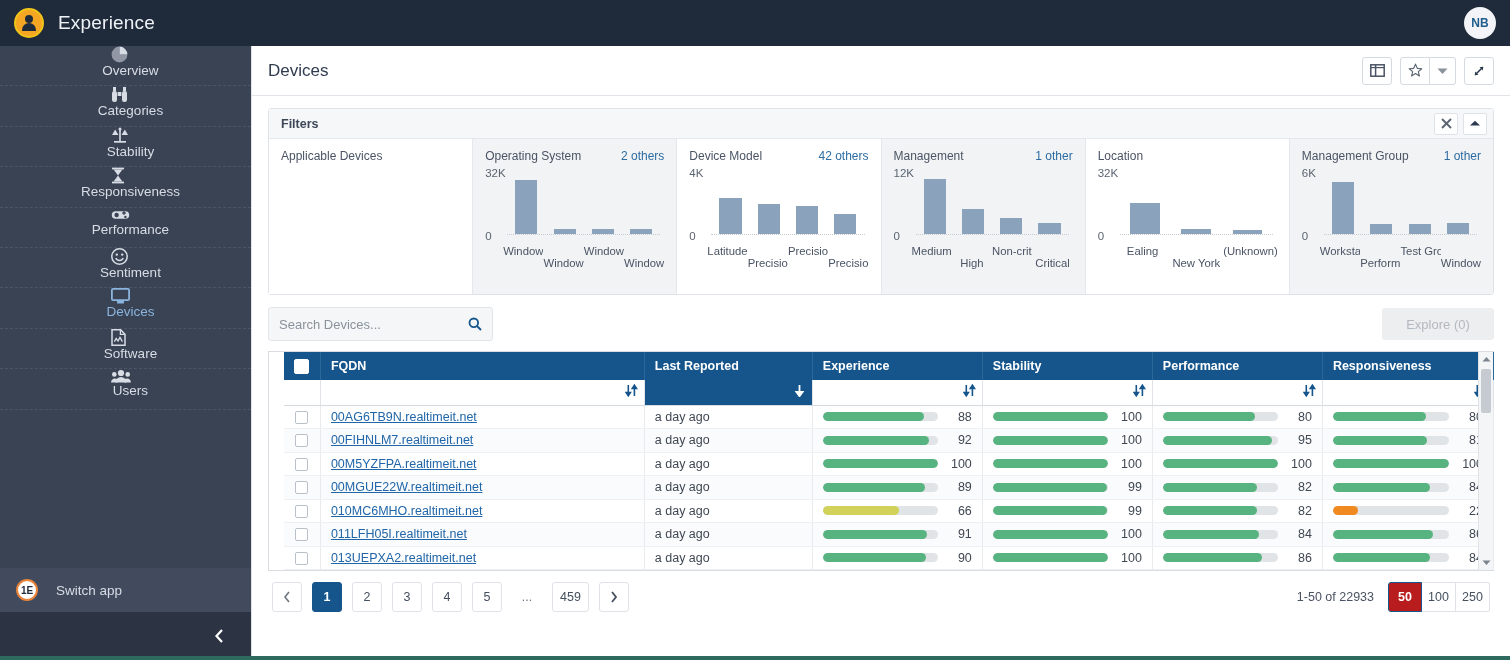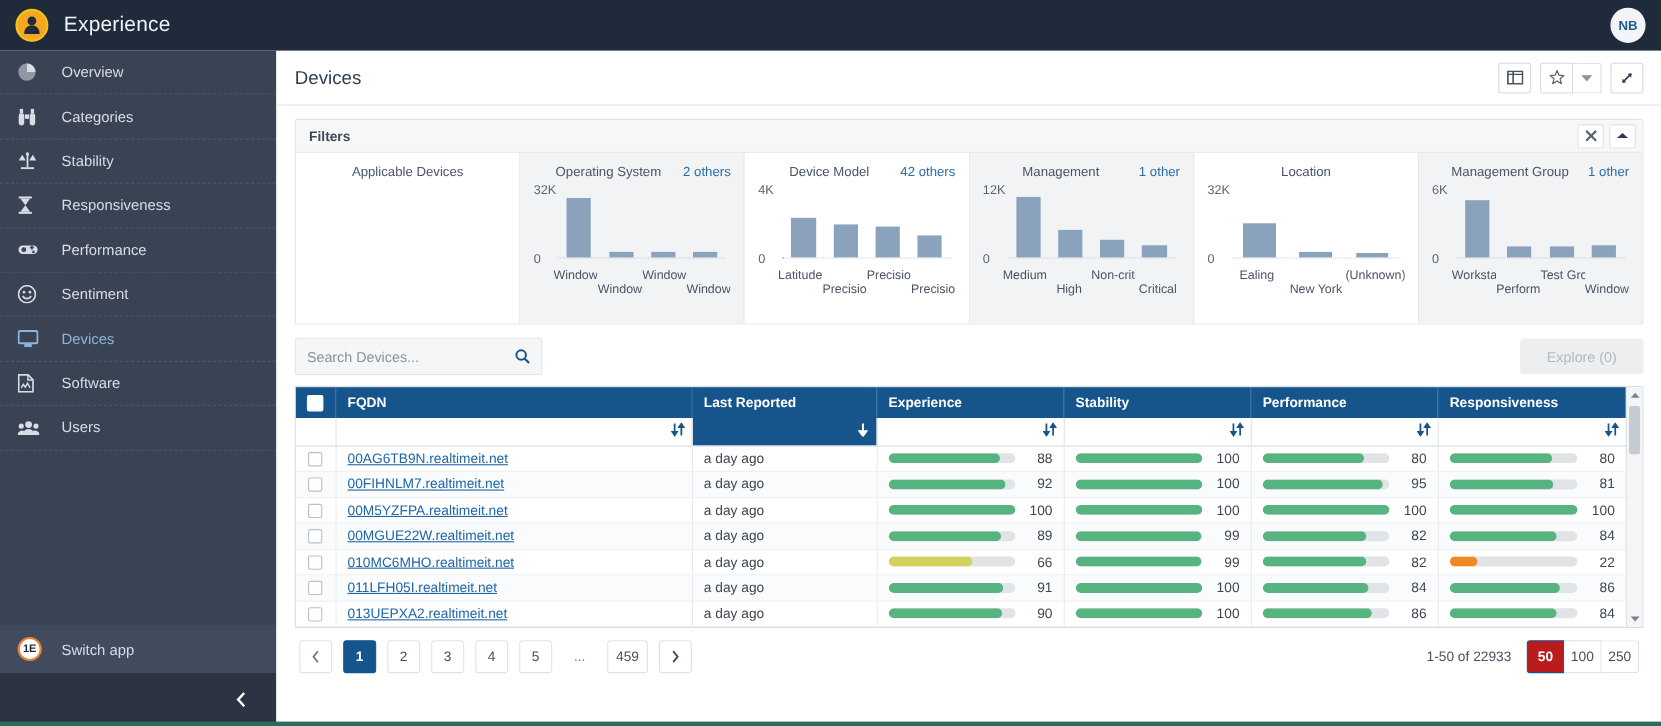--- a/index.html
+++ b/index.html
@@ -35,22 +35,22 @@
   }
 
   
   .sidebar {
     position: absolute; top: 46px; left: 0; width: 251px; height: 614px;
     background: #3a4354; display: flex; flex-direction: column;
   }
   .nav { flex: 1 1 auto; }
   .nav-item {
     height: 40.4px; display: flex; align-items: center;
-    padding-left: 16px; color: #d8dde5; font-size: 13.5px;
-    border-bottom: 1px dashed #4b5566; cursor: pointer;
+    color: #d8dde5; font-size: 13.5px;
+    border-bottom: 1px dashed #4b5566; cursor: pointer; flex-direction: column;
   }
   .nav-item .ic { width: 30px; flex: none; display: flex; align-items: center; justify-content: flex-start; }
   .nav-item .lbl { margin-left: 10px; }
   .nav-item.active .lbl { color: #8ab4dd; }
   .nav-item.active .ic svg { fill: #8ab4dd; stroke: #8ab4dd; }
   .switch-app {
     height: 44px; display: flex; align-items: center; padding-left: 16px;
     color: #d8dde5; font-size: 13.5px; background: #424b5d; cursor: pointer;
   }
   .switch-logo {
@@ -101,21 +101,21 @@
     background: #fff; display: flex; align-items: center; justify-content: center;
     margin-left: 5px; cursor: pointer;
   }
   .filter-cards { display: flex; height: 155px; }
   .fcard {
     flex: 1 1 0; border-right: 1px solid #e4e7eb; padding: 10px 12px 6px 12px;
     position: relative; background: #fff; overflow: hidden;
   }
   .fcard.alt { background: #f2f3f4; }
   .fcard:last-child { border-right: 0; }
-  .fcard-head { display: flex; align-items: baseline; text-align: center; }
+  .fcard-head { display: flex; align-items: baseline; }
   .fcard-title { font-size: 12px; color: #4a5465; flex: 1 1 auto; }
   .fcard-others { font-size: 12px; color: #2b6ca3; cursor: pointer; }
   .donut-wrap { display: flex; flex-direction: column; align-items: center; margin-top: 6px; }
   .donut { position: relative; width: 78px; height: 78px; }
   .donut-label {
     position: absolute; inset: 0; display: flex; align-items: center; justify-content: center;
     font-size: 13px; color: #46506180; color: #515b6b;
   }
   .donut-sub { font-size: 11.5px; color: #57616f; margin-top: 9px; }
 
@@ -147,21 +147,21 @@
     font-size: 13px; color: #6d7683; font-family: "Liberation Sans", sans-serif;
   }
   .search-box input::placeholder { color: #8a929c; }
   .explore-btn {
     margin-left: auto; width: 112px; height: 32px; border-radius: 3px;
     background: #eceef0; color: #b3b9c0; font-size: 13px;
     display: flex; align-items: center; justify-content: center; cursor: default;
   }
 
   
-  .table-wrap { margin-top: 10px; border: 1px solid #d9dde2; position: relative; }
+  .table-wrap { margin-top: 10px; border: 1px solid #d9dde2; position: relative; padding-left: 15px; }
   table { border-collapse: collapse; width: 1210px; table-layout: fixed; }
   thead th {
     background: #15558c; color: #fff; font-size: 12.5px; font-weight: bold;
     text-align: left; height: 28px; padding: 0 10px;
     border-right: 1px solid #2a6899;
   }
   th.c-check { width: 36px; padding: 0; text-align: center; }
   th.c-fqdn { width: 320px; }
   th.c-last { width: 166px; }
   th.c-met  { width: 168px; }

